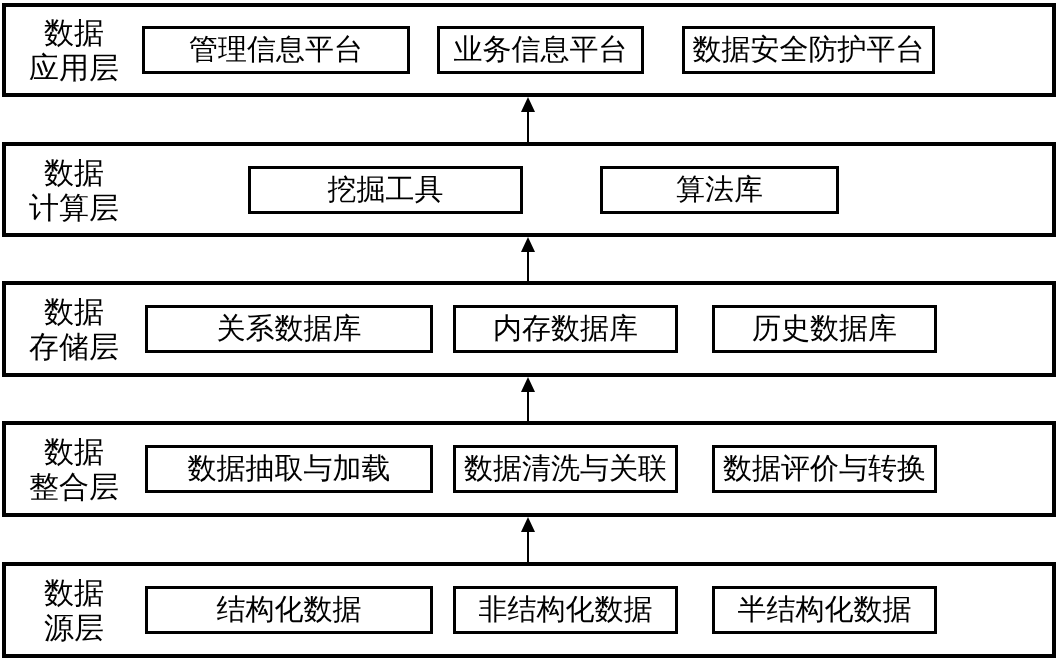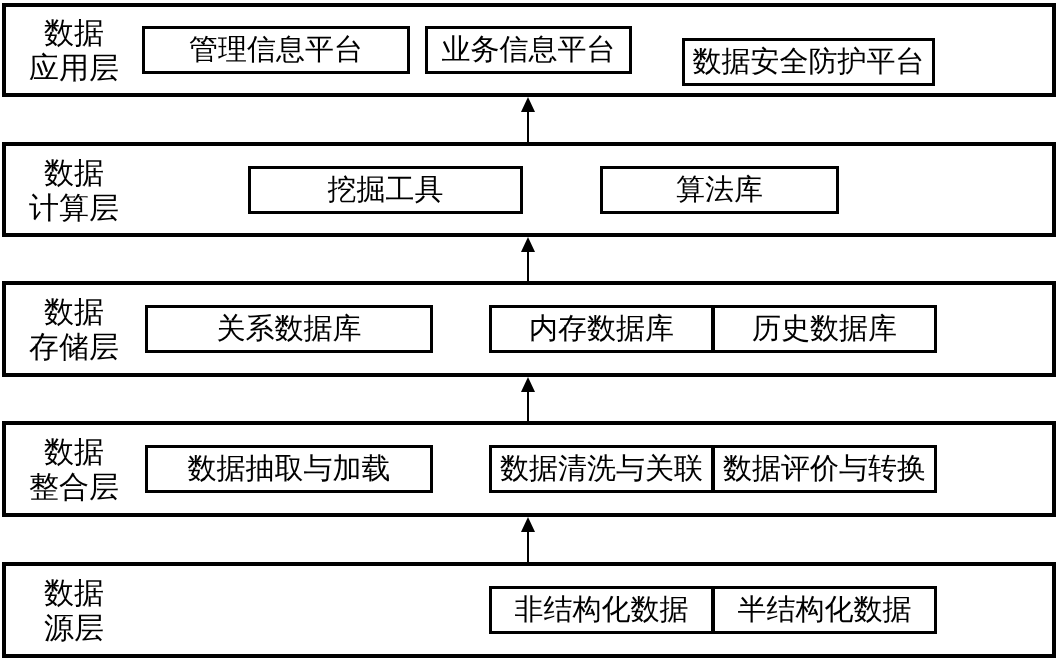--- a/index.html
+++ b/index.html
@@ -53,28 +53,28 @@
     box-sizing: border-box;
     background: #ffffff;
     display: flex;
     align-items: center;
     justify-content: center;
     font-size: 29px;
     white-space: nowrap;
   }
   
   .n-1-1 { left: 136px; width: 268px; }
-  .n-1-2 { left: 419px; width: 207px; }
-  .n-1-3 { left: 676px; width: 253px; margin-top: 12px; }
+  .n-1-2 { left: 431px; width: 207px; }
+  .n-1-3 { left: 676px; width: 253px; }
   
   .n-2-1 { left: 242px; width: 275px; }
   .n-2-2 { left: 594px; width: 239px; }
   
   .n-c1 { left: 139px; width: 288px; }
-  .n-c2 { left: 447px; width: 225px; margin-left: 36px; }
+  .n-c2 { left: 447px; width: 225px; }
   .n-c3 { left: 706px; width: 225px; }
 
   .arrow {
     position: absolute;
     left: 521px;
     width: 14px;
     display: flex;
     flex-direction: column;
     align-items: center;
   }
@@ -137,20 +137,21 @@
     <div class="node n-c1">数据抽取与加载</div>
     <div class="node n-c2">数据清洗与关联</div>
     <div class="node n-c3">数据评价与转换</div>
   </div>
 
   <div class="band band-5">
     <div class="layer-label">
       <span>数据</span>
       <span>源层</span>
     </div>
+    <div class="node n-c1">结构化数据</div>
     <div class="node n-c2">非结构化数据</div>
     <div class="node n-c3">半结构化数据</div>
   </div>
 
   <div class="arrow arrow-1">
     <div class="head"></div>
     <div class="stem"></div>
   </div>
   <div class="arrow arrow-2">
     <div class="head"></div>

